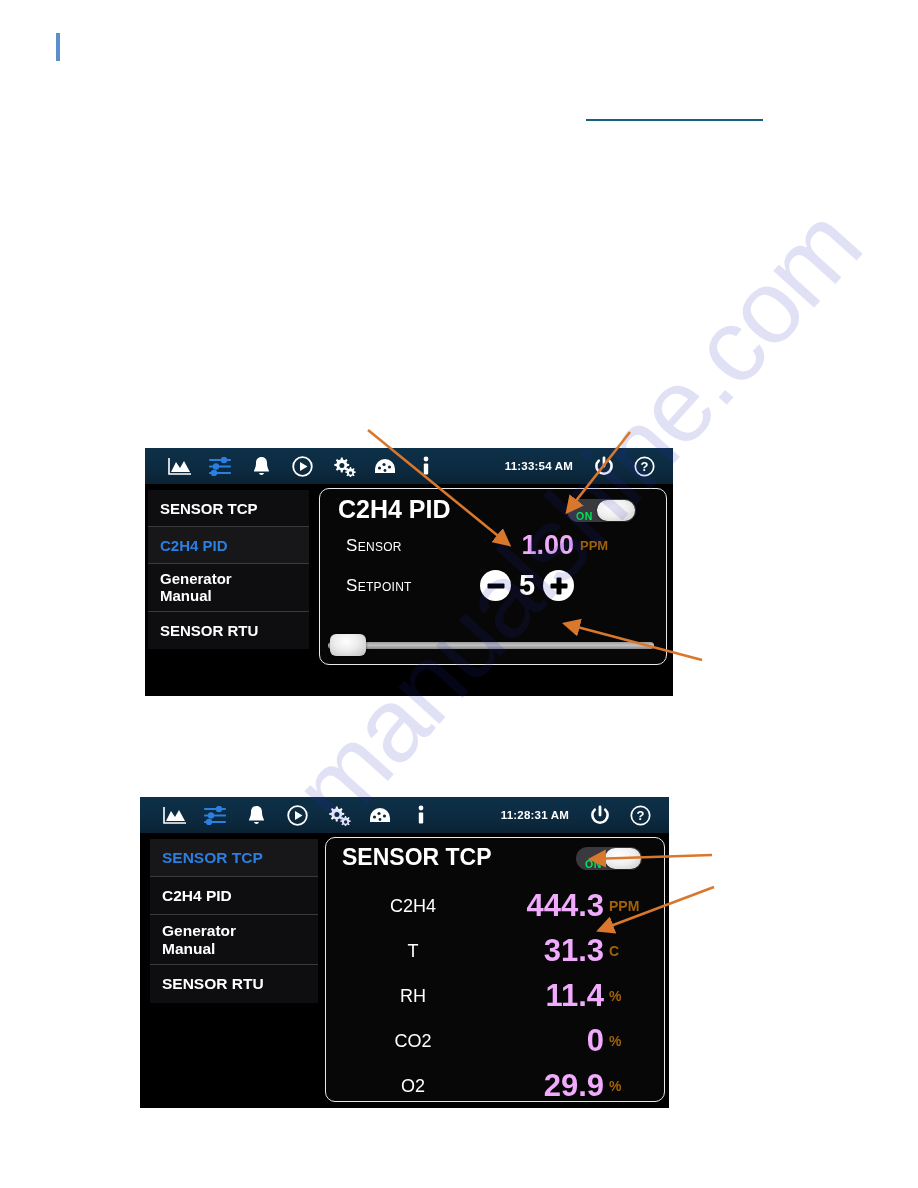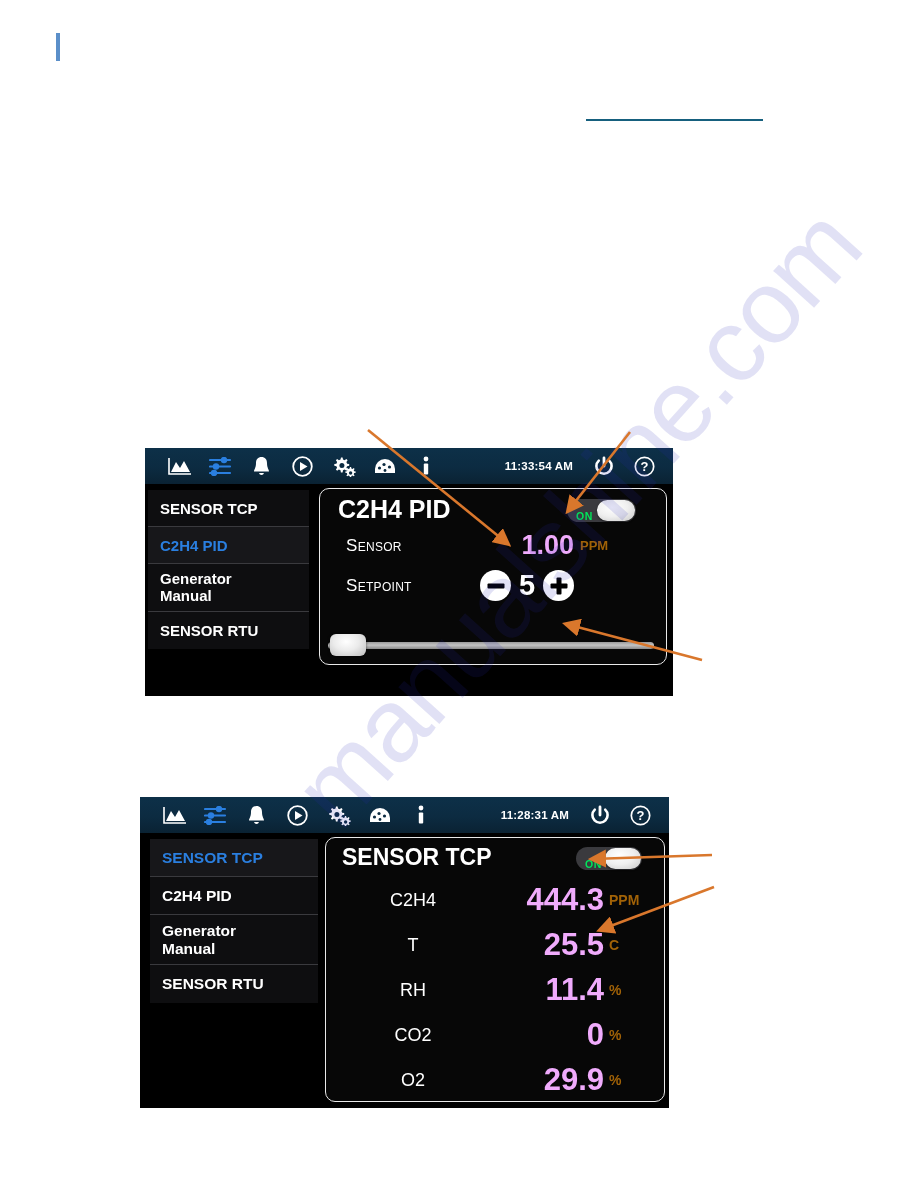--- a/index.html
+++ b/index.html
@@ -322,21 +322,21 @@
     left: 2px;
     top: 0;
     width: 36px;
     height: 22px;
     border-radius: 6px;
     background: radial-gradient(ellipse at 45% 35%, #ffffff 0%, #ebebeb 45%, #bdbdbd 100%);
     box-shadow: 0 1px 3px rgba(0,0,0,.6);
   }
 
   
-  .device-2 .rows { margin-top: 8px; }
+  .device-2 .rows { margin-top: 14px; }
   .device-2 .row { margin-top: 3px; height: 42px; align-items: center; }
   .device-2 .row-label {
     font-size: 18px;
     width: 150px;
     text-align: center;
   }
   .device-2 .row-value { font-size: 31px; width: 116px; }
   .device-2 .row-unit { font-size: 14px; margin-left: 5px; }
 
   
@@ -605,21 +605,21 @@
       </div>
 
       <div class="rows">
         <div class="row">
           <div class="row-label">C2H4</div>
           <div class="row-value">444.3</div>
           <div class="row-unit">PPM</div>
         </div>
         <div class="row">
           <div class="row-label">T</div>
-          <div class="row-value">25.5</div>
+          <div class="row-value">31.3</div>
           <div class="row-unit">C</div>
         </div>
         <div class="row">
           <div class="row-label">RH</div>
           <div class="row-value">11.4</div>
           <div class="row-unit">%</div>
         </div>
         <div class="row">
           <div class="row-label">CO2</div>
           <div class="row-value">0</div>

